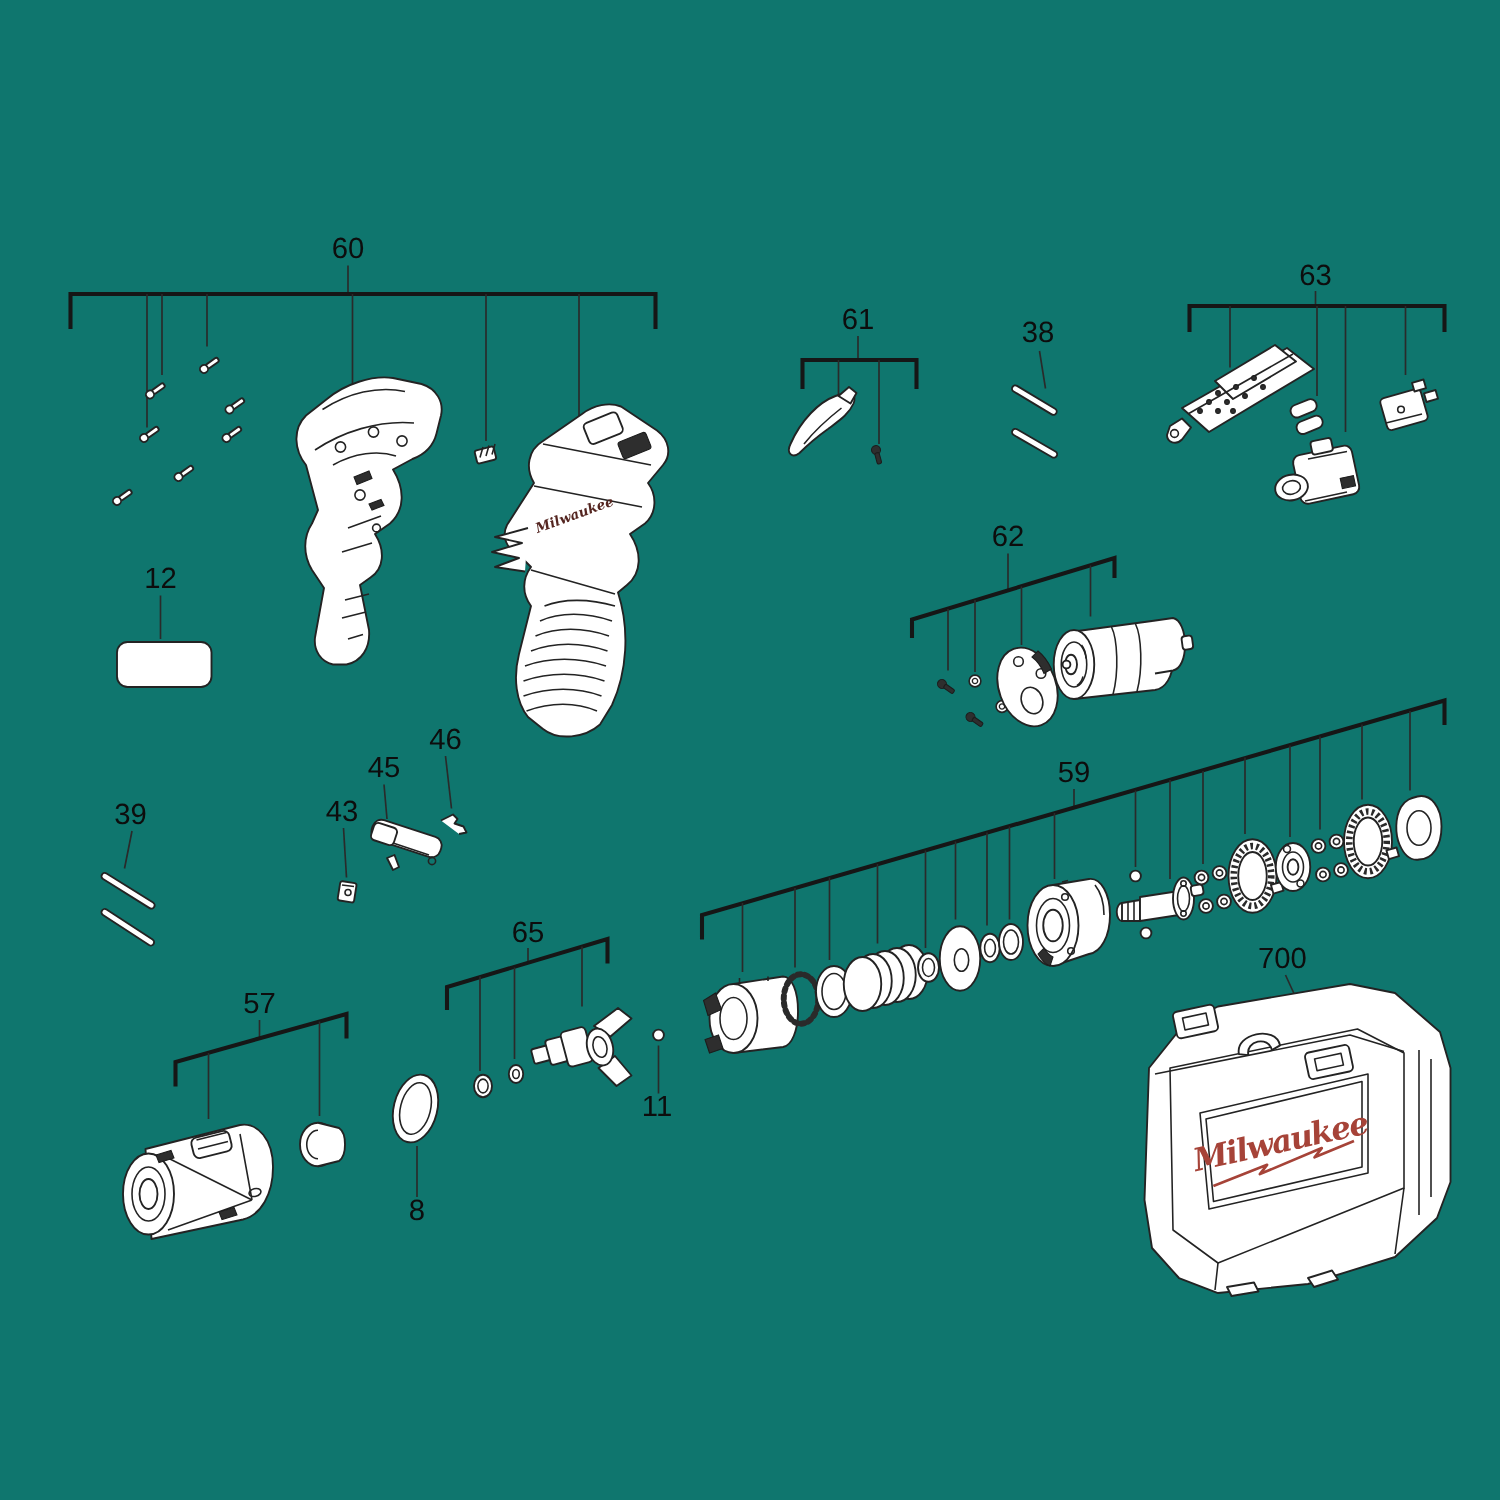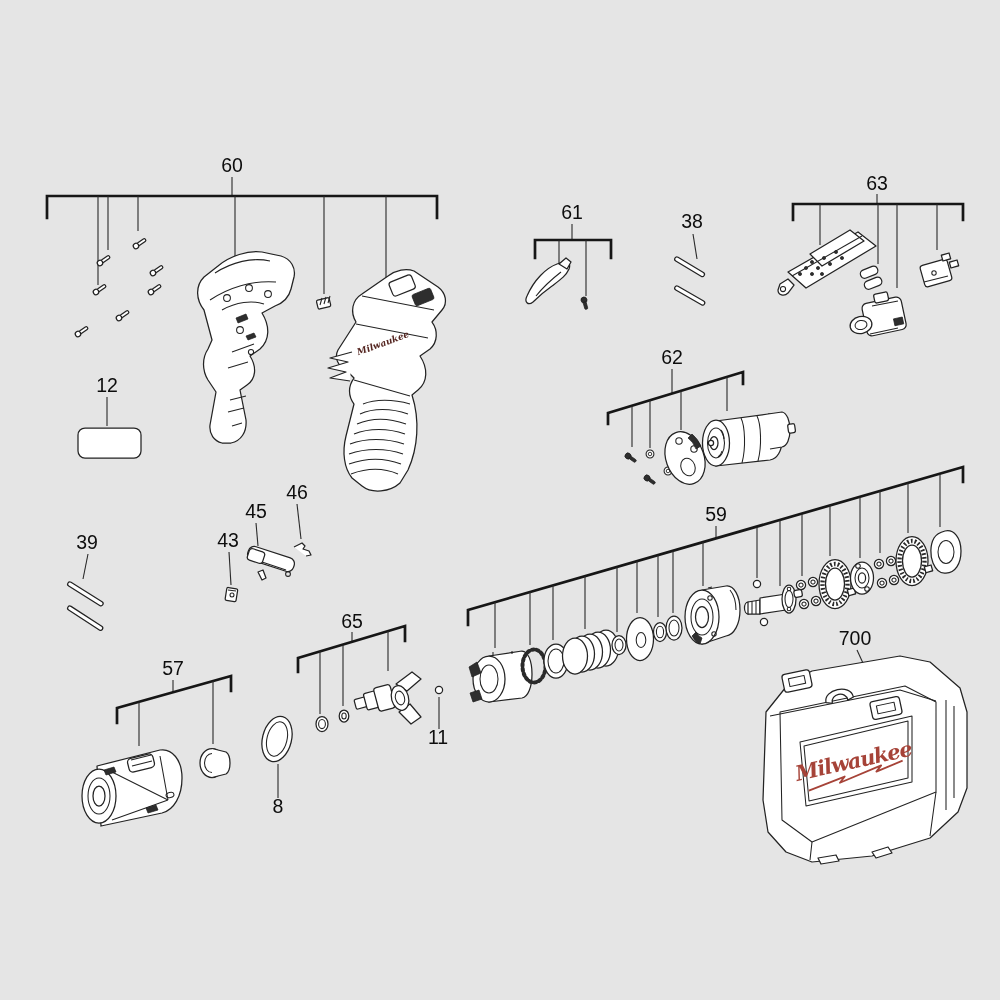--- a/index.html
+++ b/index.html
@@ -1,16 +1,16 @@
 <!DOCTYPE html>
 <html><head>
 <meta charset="utf-8">
 <style>
   html,body{margin:0;padding:0;background:#ffffff;}
-  .stage{position:relative;width:1000px;height:1000px;background:#e5e5e5;overflow:hidden;
+  .stage{position:relative;width:1000px;height:1000px;background:#0f766e;overflow:hidden;
          font-family:"Liberation Sans",sans-serif;}
   svg{position:absolute;left:0;top:0;}
   .bk{fill:none;stroke:#161616;stroke-width:2.7;stroke-linecap:square;}
   .ln{fill:none;stroke:#2a2a2a;stroke-width:1.1;}
   .pt{fill:#ffffff;stroke:#232323;stroke-width:1.25;stroke-linejoin:round;}
   .pt2{fill:none;stroke:#232323;stroke-width:1.05;stroke-linejoin:round;}
   .dk{fill:#2e2e2e;stroke:#1c1c1c;stroke-width:.7;}
   .teeth{fill:none;stroke:#2a2a2a;stroke-width:4.4;stroke-dasharray:1.7 2.1;}
   .ballsring{fill:none;stroke:#2a2a2a;stroke-width:4.0;stroke-dasharray:2.2 2.7;stroke-linecap:round;}
   .lbl{font-family:"Liberation Sans",sans-serif;font-size:19.5px;fill:#0d0d0d;text-anchor:middle;}

